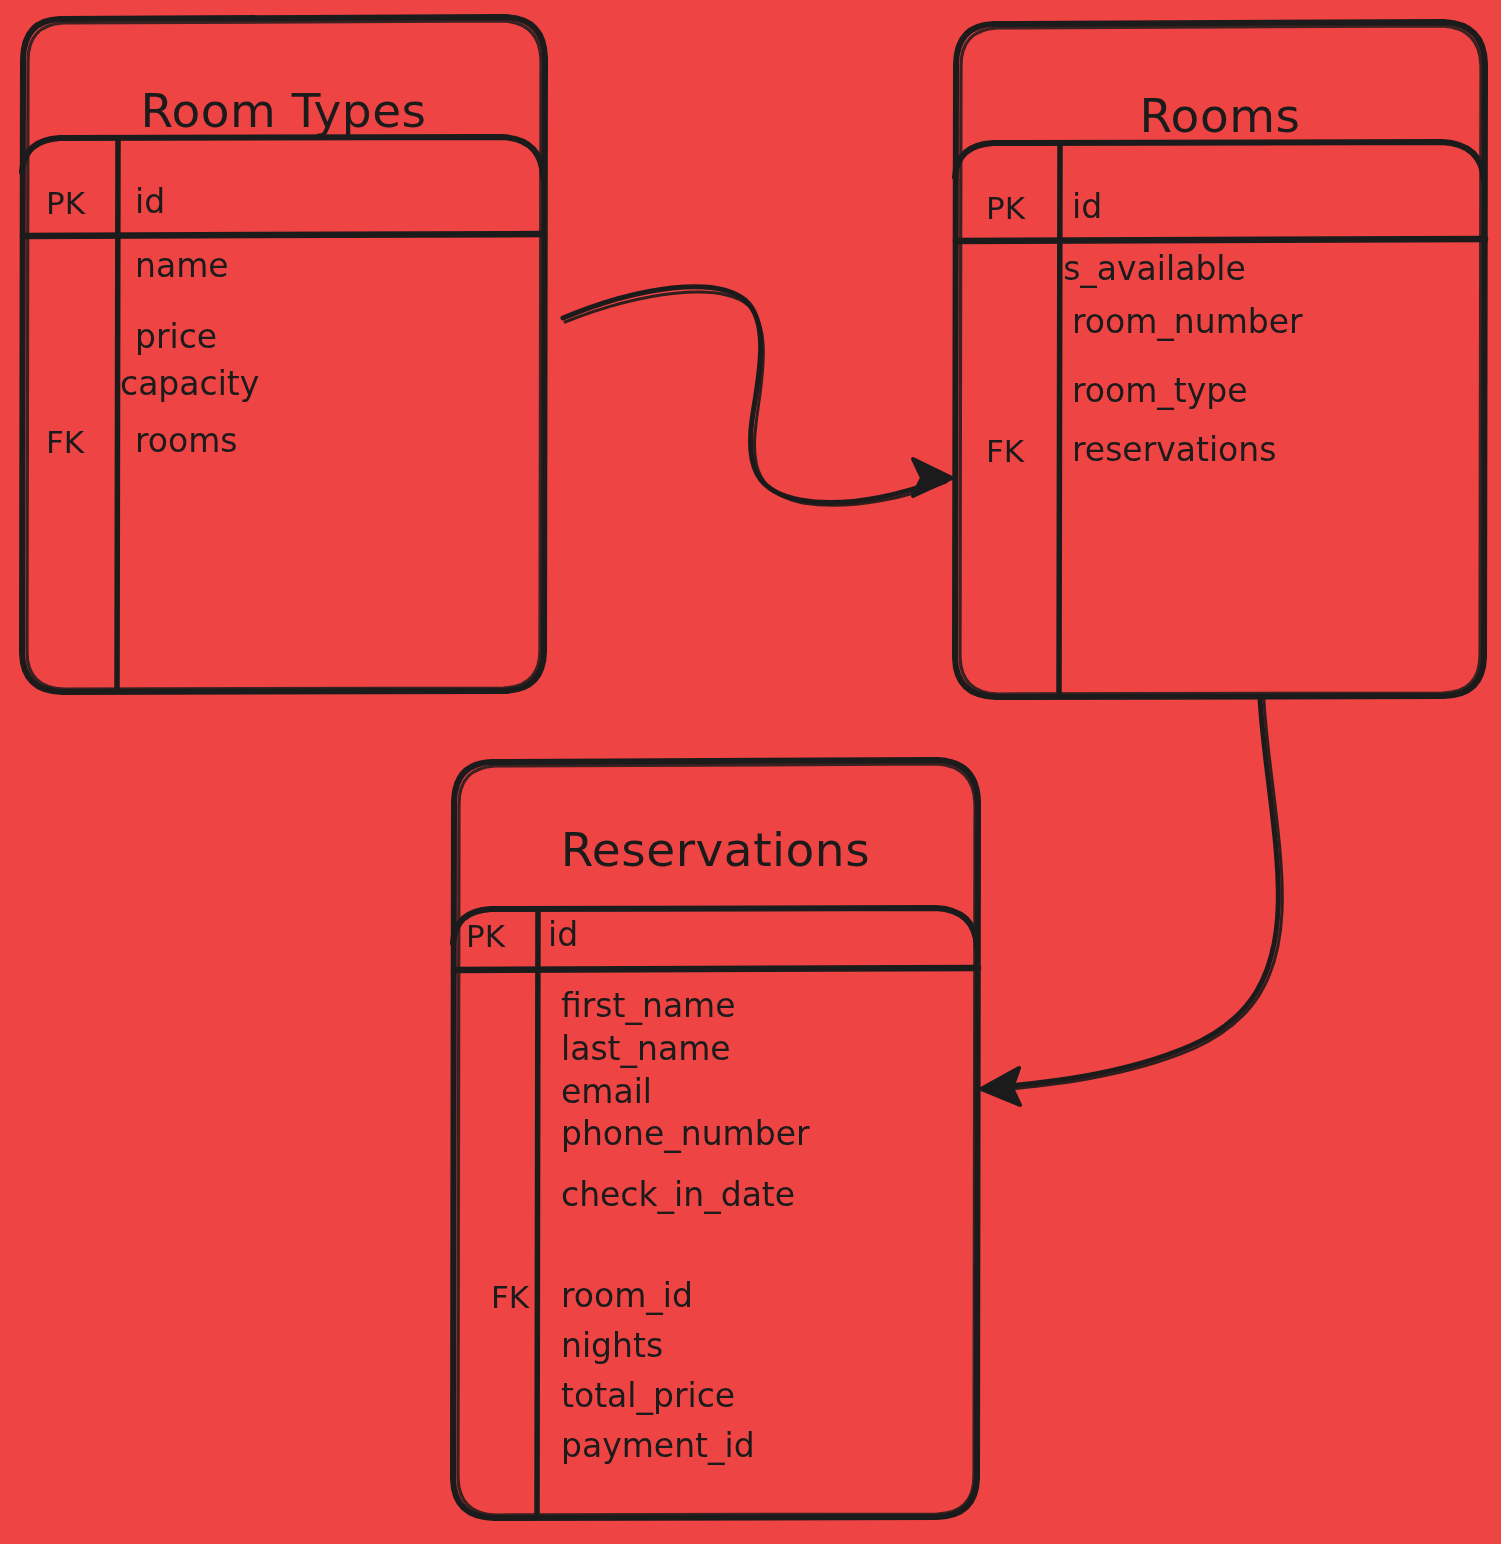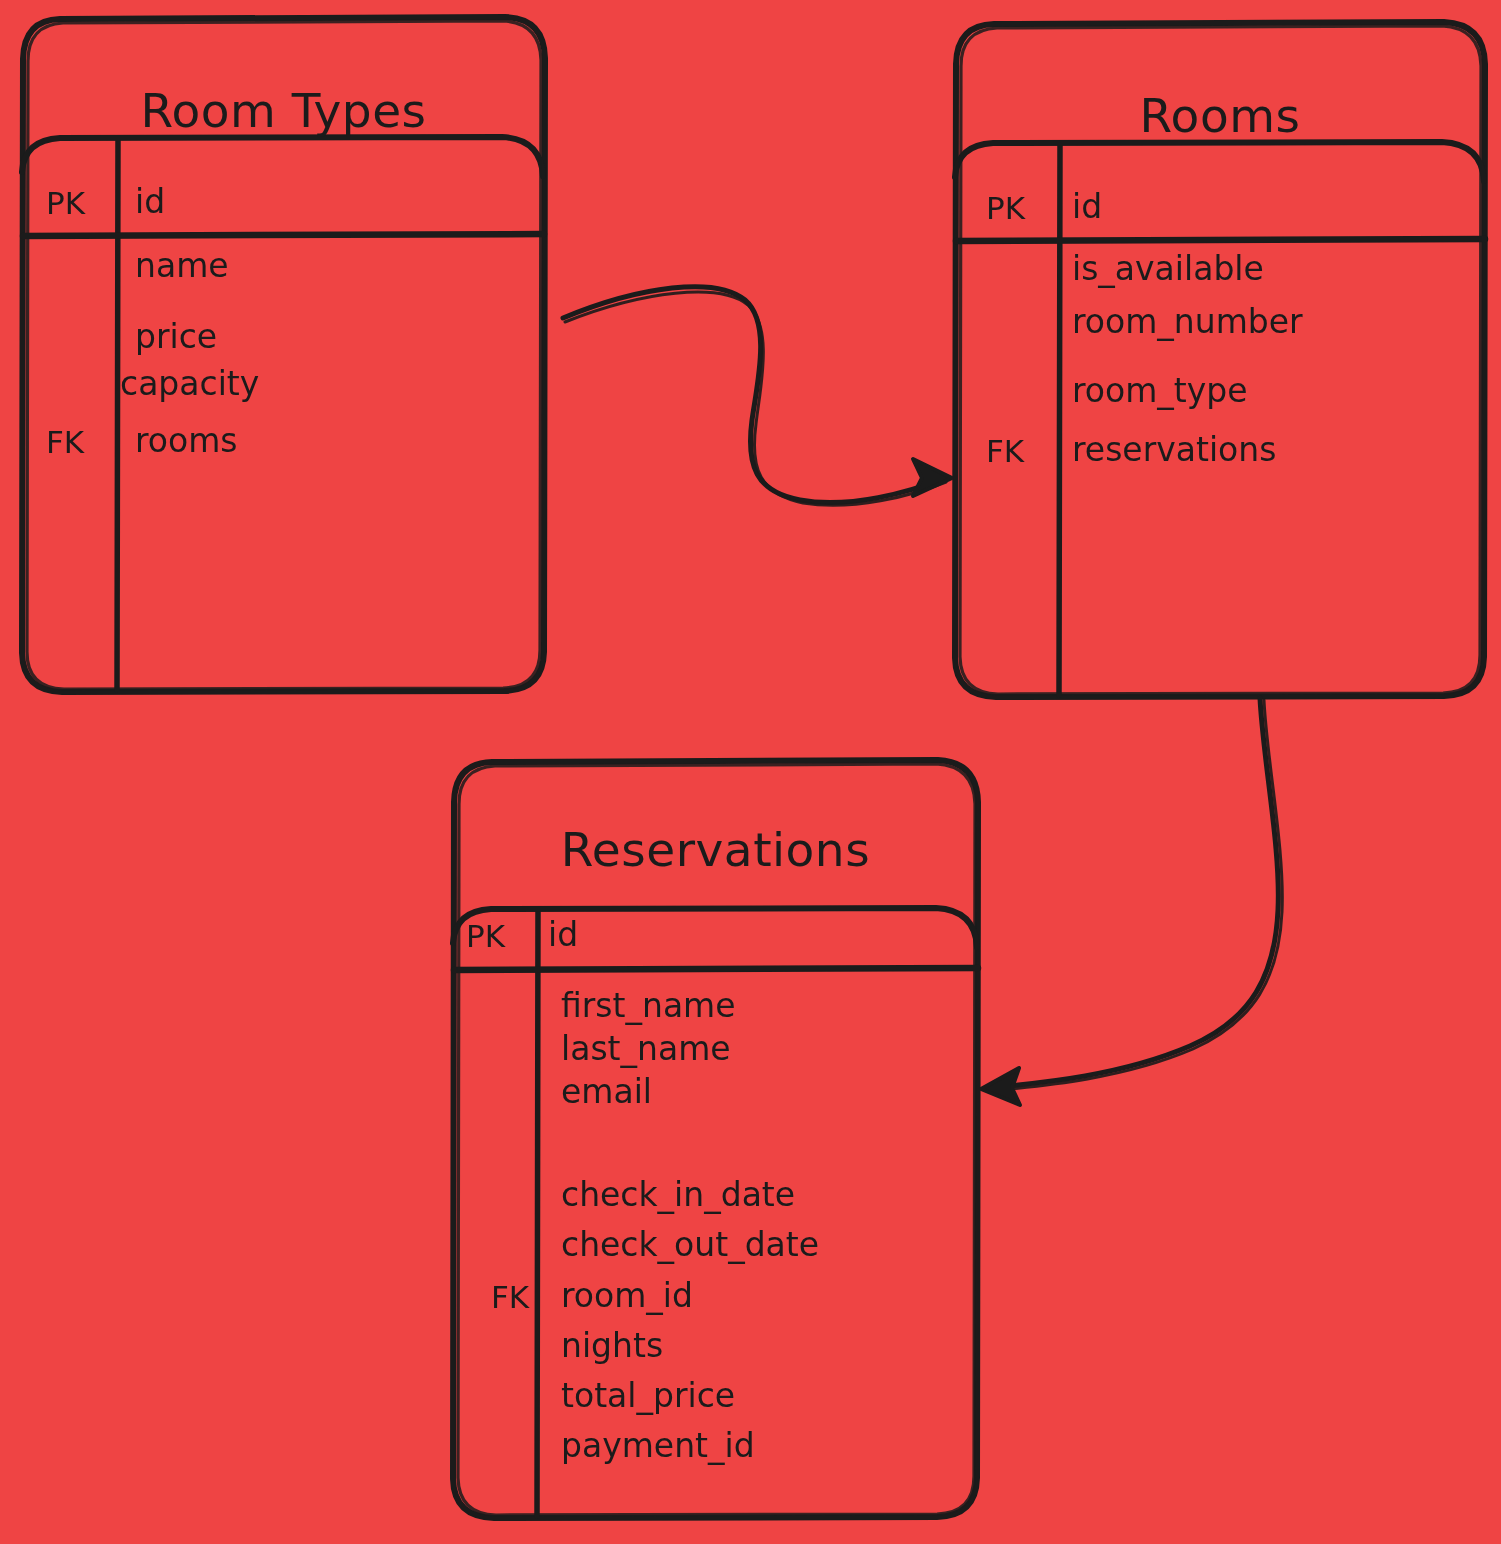--- a/index.html
+++ b/index.html
@@ -133,38 +133,38 @@
     <div class="key-label" style="left:24px; top:407px;">FK</div>
     <div class="field-label" style="left:113px; top:404px;">rooms</div>
   </div>
 
   <div class="entity" style="left:955px; top:22px; width:530px; height:675px;">
     <div class="entity-title" style="top:66px;">Rooms</div>
 
     <div class="key-label" style="left:31px; top:168px;">PK</div>
     <div class="field-label" style="left:117px; top:165px;">id</div>
 
-    <div class="field-label" style="left:117px; top:227px;">is_available</div>
+    <div class="field-label" style="left:99px; top:227px;">is_available</div>
     <div class="field-label" style="left:117px; top:280px;">room_number</div>
     <div class="field-label" style="left:117px; top:349px;">room_type</div>
     <div class="key-label" style="left:31px; top:411px;">FK</div>
     <div class="field-label" style="left:117px; top:408px;">reservations</div>
   </div>
 
   <div class="entity" style="left:453px; top:760px; width:525px; height:758px;">
     <div class="entity-title" style="top:62px;">Reservations</div>
 
     <div class="key-label" style="left:13px; top:158px;">PK</div>
     <div class="field-label" style="left:95px; top:155px;">id</div>
 
     <div class="field-label" style="left:108px; top:226px;">first_name</div>
     <div class="field-label" style="left:108px; top:269px;">last_name</div>
     <div class="field-label" style="left:108px; top:312px;">email</div>
+    <div class="field-label" style="left:108px; top:354px;">phone_number</div>
     <div class="field-label" style="left:108px; top:415px;">check_in_date</div>
-    <div class="field-label" style="left:108px; top:465px;">check_out_date</div>
     <div class="key-label" style="left:38px; top:519px;">FK</div>
     <div class="field-label" style="left:108px; top:516px;">room_id</div>
     <div class="field-label" style="left:108px; top:566px;text-align:right;">nights</div>
     <div class="field-label" style="left:108px; top:616px;">total_price</div>
     <div class="field-label" style="left:108px; top:666px;">payment_id</div>
   </div>
 
 </div>
 
 </body></html>

